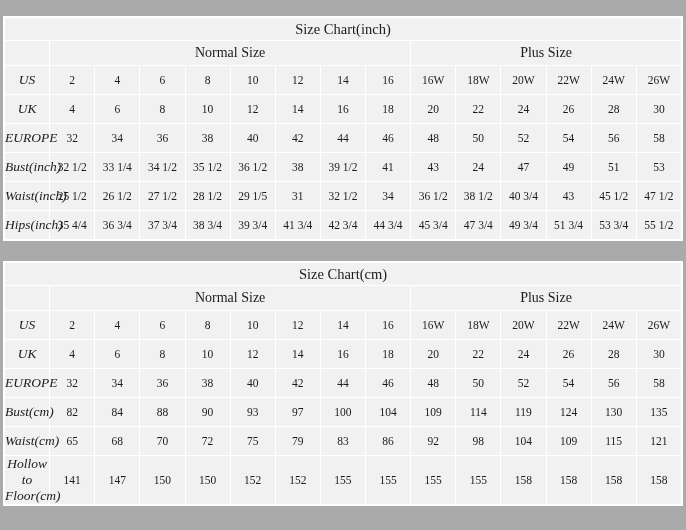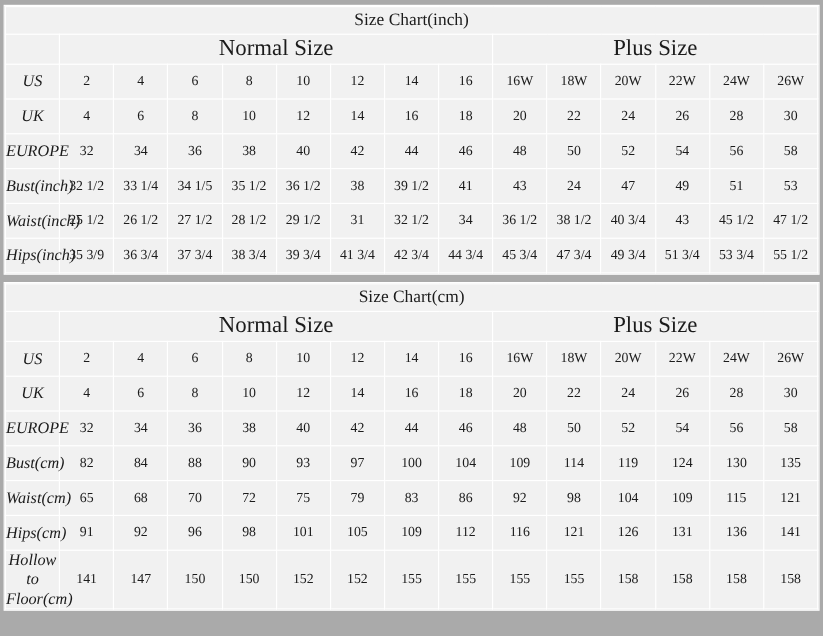--- a/index.html
+++ b/index.html
@@ -10,24 +10,24 @@
     width: 686px;
     height: 530px;
     background: #aaaaaa;
     font-family: "Liberation Serif", serif;
     overflow: hidden;
   }
   .page {
     width: 686px;
     height: 530px;
     box-sizing: border-box;
-    padding: 4px 3px 4px 3px;
+    padding: 16px 3px 4px 3px;
     display: flex;
     flex-direction: column;
-    gap: 6px;
+    gap: 20px;
   }
   .chart-block {
     background: #f1f1f1;
     border: 1px solid #ffffff;
     box-sizing: border-box;
   }
   table.size-table {
     border-collapse: collapse;
     width: 100%;
     table-layout: fixed;
@@ -44,21 +44,21 @@
   }
   .title-row td {
     font-size: 14.5px;
     height: 22px;
     background: #f1f1f1;
     border-left: none;
     border-right: none;
     border-top: none;
   }
   .group-row td {
-    font-size: 19px;
+    font-size: 14px;
     height: 24px;
   }
   .label-cell {
     font-size: 13.5px;
     width: 142px;
     font-style: italic;
   }
   .data-cell {
     font-size: 11.5px;
     height: 28px;
@@ -134,53 +134,53 @@
             <td class="data-cell plus-cell">50</td>
             <td class="data-cell plus-cell">52</td>
             <td class="data-cell plus-cell">54</td>
             <td class="data-cell plus-cell">56</td>
             <td class="data-cell plus-cell">58</td>
           </tr>
           <tr>
             <td class="label-cell">Bust(inch)</td>
             <td class="data-cell">32 1/2</td>
             <td class="data-cell">33 1/4</td>
-            <td class="data-cell">34 1/5</td>
+            <td class="data-cell">34 1/2</td>
             <td class="data-cell">35 1/2</td>
             <td class="data-cell">36 1/2</td>
             <td class="data-cell">38</td>
             <td class="data-cell">39 1/2</td>
             <td class="data-cell">41</td>
             <td class="data-cell plus-cell">43</td>
             <td class="data-cell plus-cell">24</td>
             <td class="data-cell plus-cell">47</td>
             <td class="data-cell plus-cell">49</td>
             <td class="data-cell plus-cell">51</td>
             <td class="data-cell plus-cell">53</td>
           </tr>
           <tr>
             <td class="label-cell">Waist(inch)</td>
             <td class="data-cell">25 1/2</td>
             <td class="data-cell">26 1/2</td>
             <td class="data-cell">27 1/2</td>
             <td class="data-cell">28 1/2</td>
-            <td class="data-cell">29 1/2</td>
+            <td class="data-cell">29 1/5</td>
             <td class="data-cell">31</td>
             <td class="data-cell">32 1/2</td>
             <td class="data-cell">34</td>
             <td class="data-cell plus-cell">36 1/2</td>
             <td class="data-cell plus-cell">38 1/2</td>
             <td class="data-cell plus-cell">40 3/4</td>
             <td class="data-cell plus-cell">43</td>
             <td class="data-cell plus-cell">45 1/2</td>
             <td class="data-cell plus-cell">47 1/2</td>
           </tr>
           <tr>
             <td class="label-cell">Hips(inch)</td>
-            <td class="data-cell">35 3/9</td>
+            <td class="data-cell">35 4/4</td>
             <td class="data-cell">36 3/4</td>
             <td class="data-cell">37 3/4</td>
             <td class="data-cell">38 3/4</td>
             <td class="data-cell">39 3/4</td>
             <td class="data-cell">41 3/4</td>
             <td class="data-cell">42 3/4</td>
             <td class="data-cell">44 3/4</td>
             <td class="data-cell plus-cell">45 3/4</td>
             <td class="data-cell plus-cell">47 3/4</td>
             <td class="data-cell plus-cell">49 3/4</td>
@@ -281,37 +281,20 @@
             <td class="data-cell">83</td>
             <td class="data-cell">86</td>
             <td class="data-cell plus-cell">92</td>
             <td class="data-cell plus-cell">98</td>
             <td class="data-cell plus-cell">104</td>
             <td class="data-cell plus-cell">109</td>
             <td class="data-cell plus-cell">115</td>
             <td class="data-cell plus-cell">121</td>
           </tr>
           <tr>
-            <td class="label-cell">Hips(cm)</td>
-            <td class="data-cell">91</td>
-            <td class="data-cell">92</td>
-            <td class="data-cell">96</td>
-            <td class="data-cell">98</td>
-            <td class="data-cell">101</td>
-            <td class="data-cell">105</td>
-            <td class="data-cell">109</td>
-            <td class="data-cell">112</td>
-            <td class="data-cell plus-cell">116</td>
-            <td class="data-cell plus-cell">121</td>
-            <td class="data-cell plus-cell">126</td>
-            <td class="data-cell plus-cell">131</td>
-            <td class="data-cell plus-cell">136</td>
-            <td class="data-cell plus-cell">141</td>
-          </tr>
-          <tr>
             <td class="label-cell">Hollow to Floor(cm)</td>
             <td class="data-cell">141</td>
             <td class="data-cell">147</td>
             <td class="data-cell">150</td>
             <td class="data-cell">150</td>
             <td class="data-cell">152</td>
             <td class="data-cell">152</td>
             <td class="data-cell">155</td>
             <td class="data-cell">155</td>
             <td class="data-cell plus-cell">155</td>

